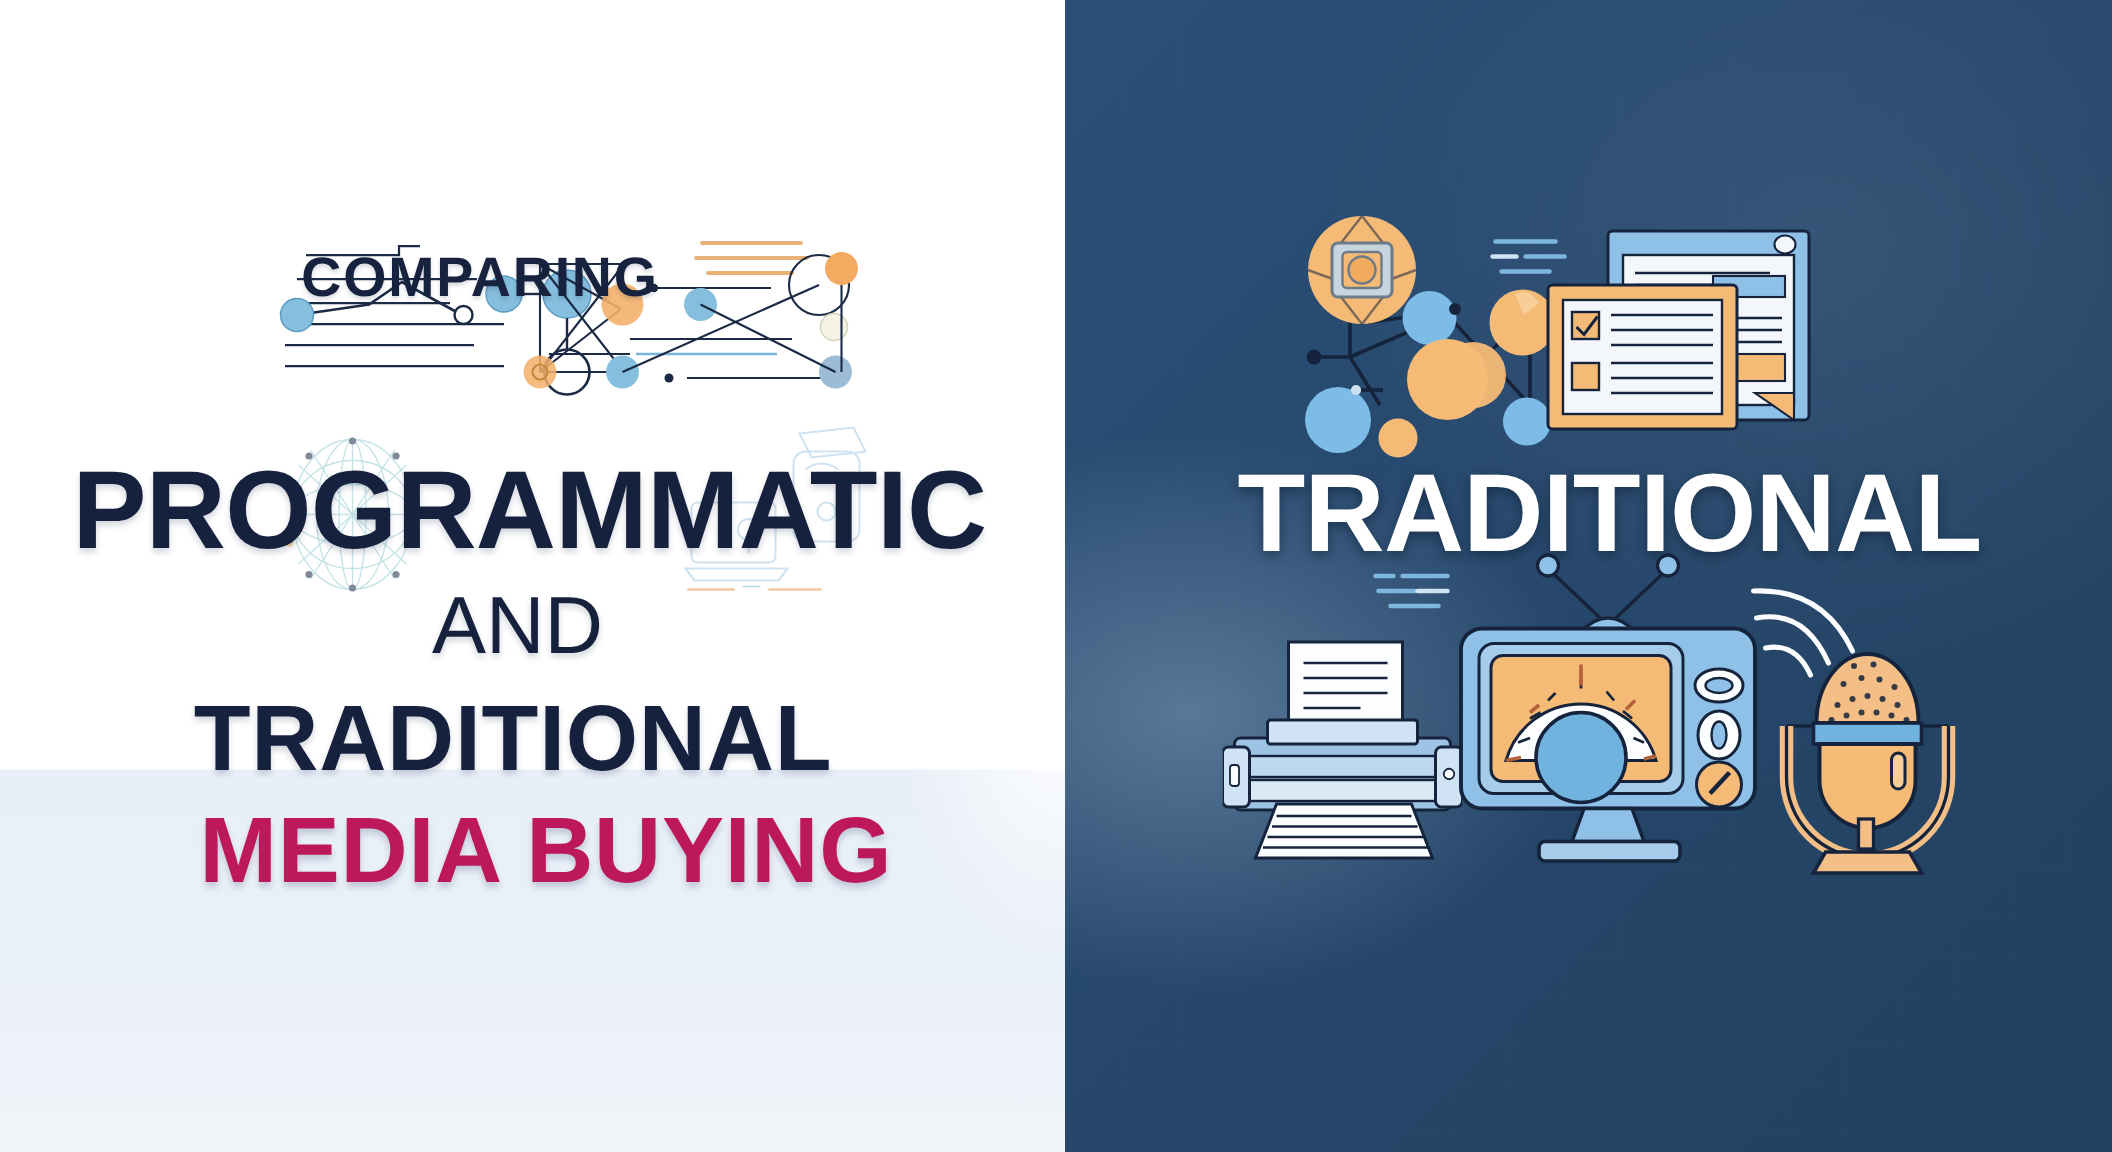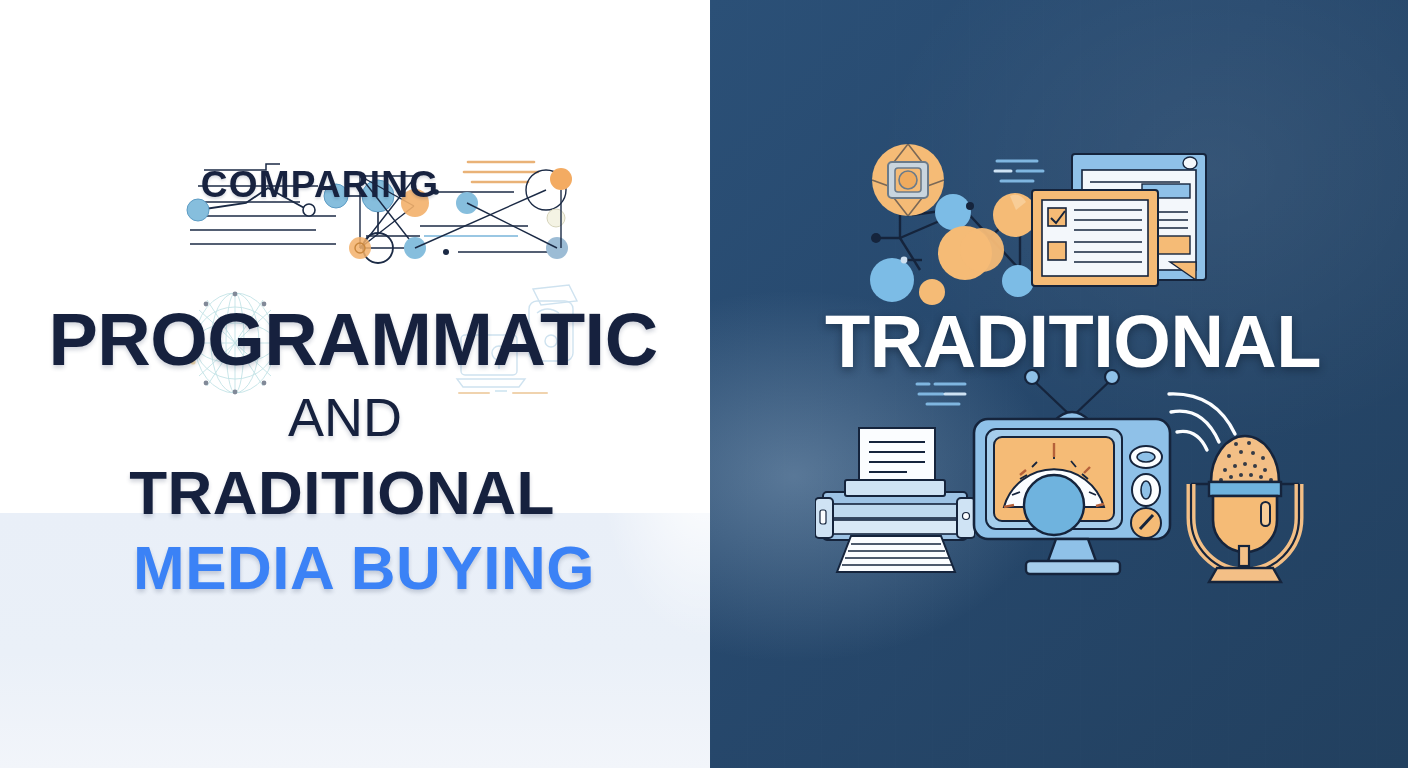--- a/index.html
+++ b/index.html
@@ -54,21 +54,21 @@
   .l-line3{
     position:absolute; left:0; top:462px; width:710px; text-align:center;
     font-size:62px; font-weight:700; color:#16213e; line-height:1;
     letter-spacing:0.5px;
     text-shadow:0 3px 4px rgba(30,45,80,.20);
   }
   .l-line3 span{ display:inline-block; transform:translateX(-13px); }
 
   .l-line4{
     position:absolute; left:0; top:537px; width:798px; text-align:center;
-    font-size:62px; font-weight:700; color:#3b82f6; line-height:1;
+    font-size:62px; font-weight:700; color:#be185d; line-height:1;
     letter-spacing:0.5px;
     text-shadow:0 3px 4px rgba(30,45,80,.20);
   }
   .l-line4 span{ display:inline-block; transform:translateX(-35px); }
 
   
   .right-panel{
     position:absolute; left:710px; top:0; width:698px; height:768px;
     background:#254b72; overflow:hidden;
   }

